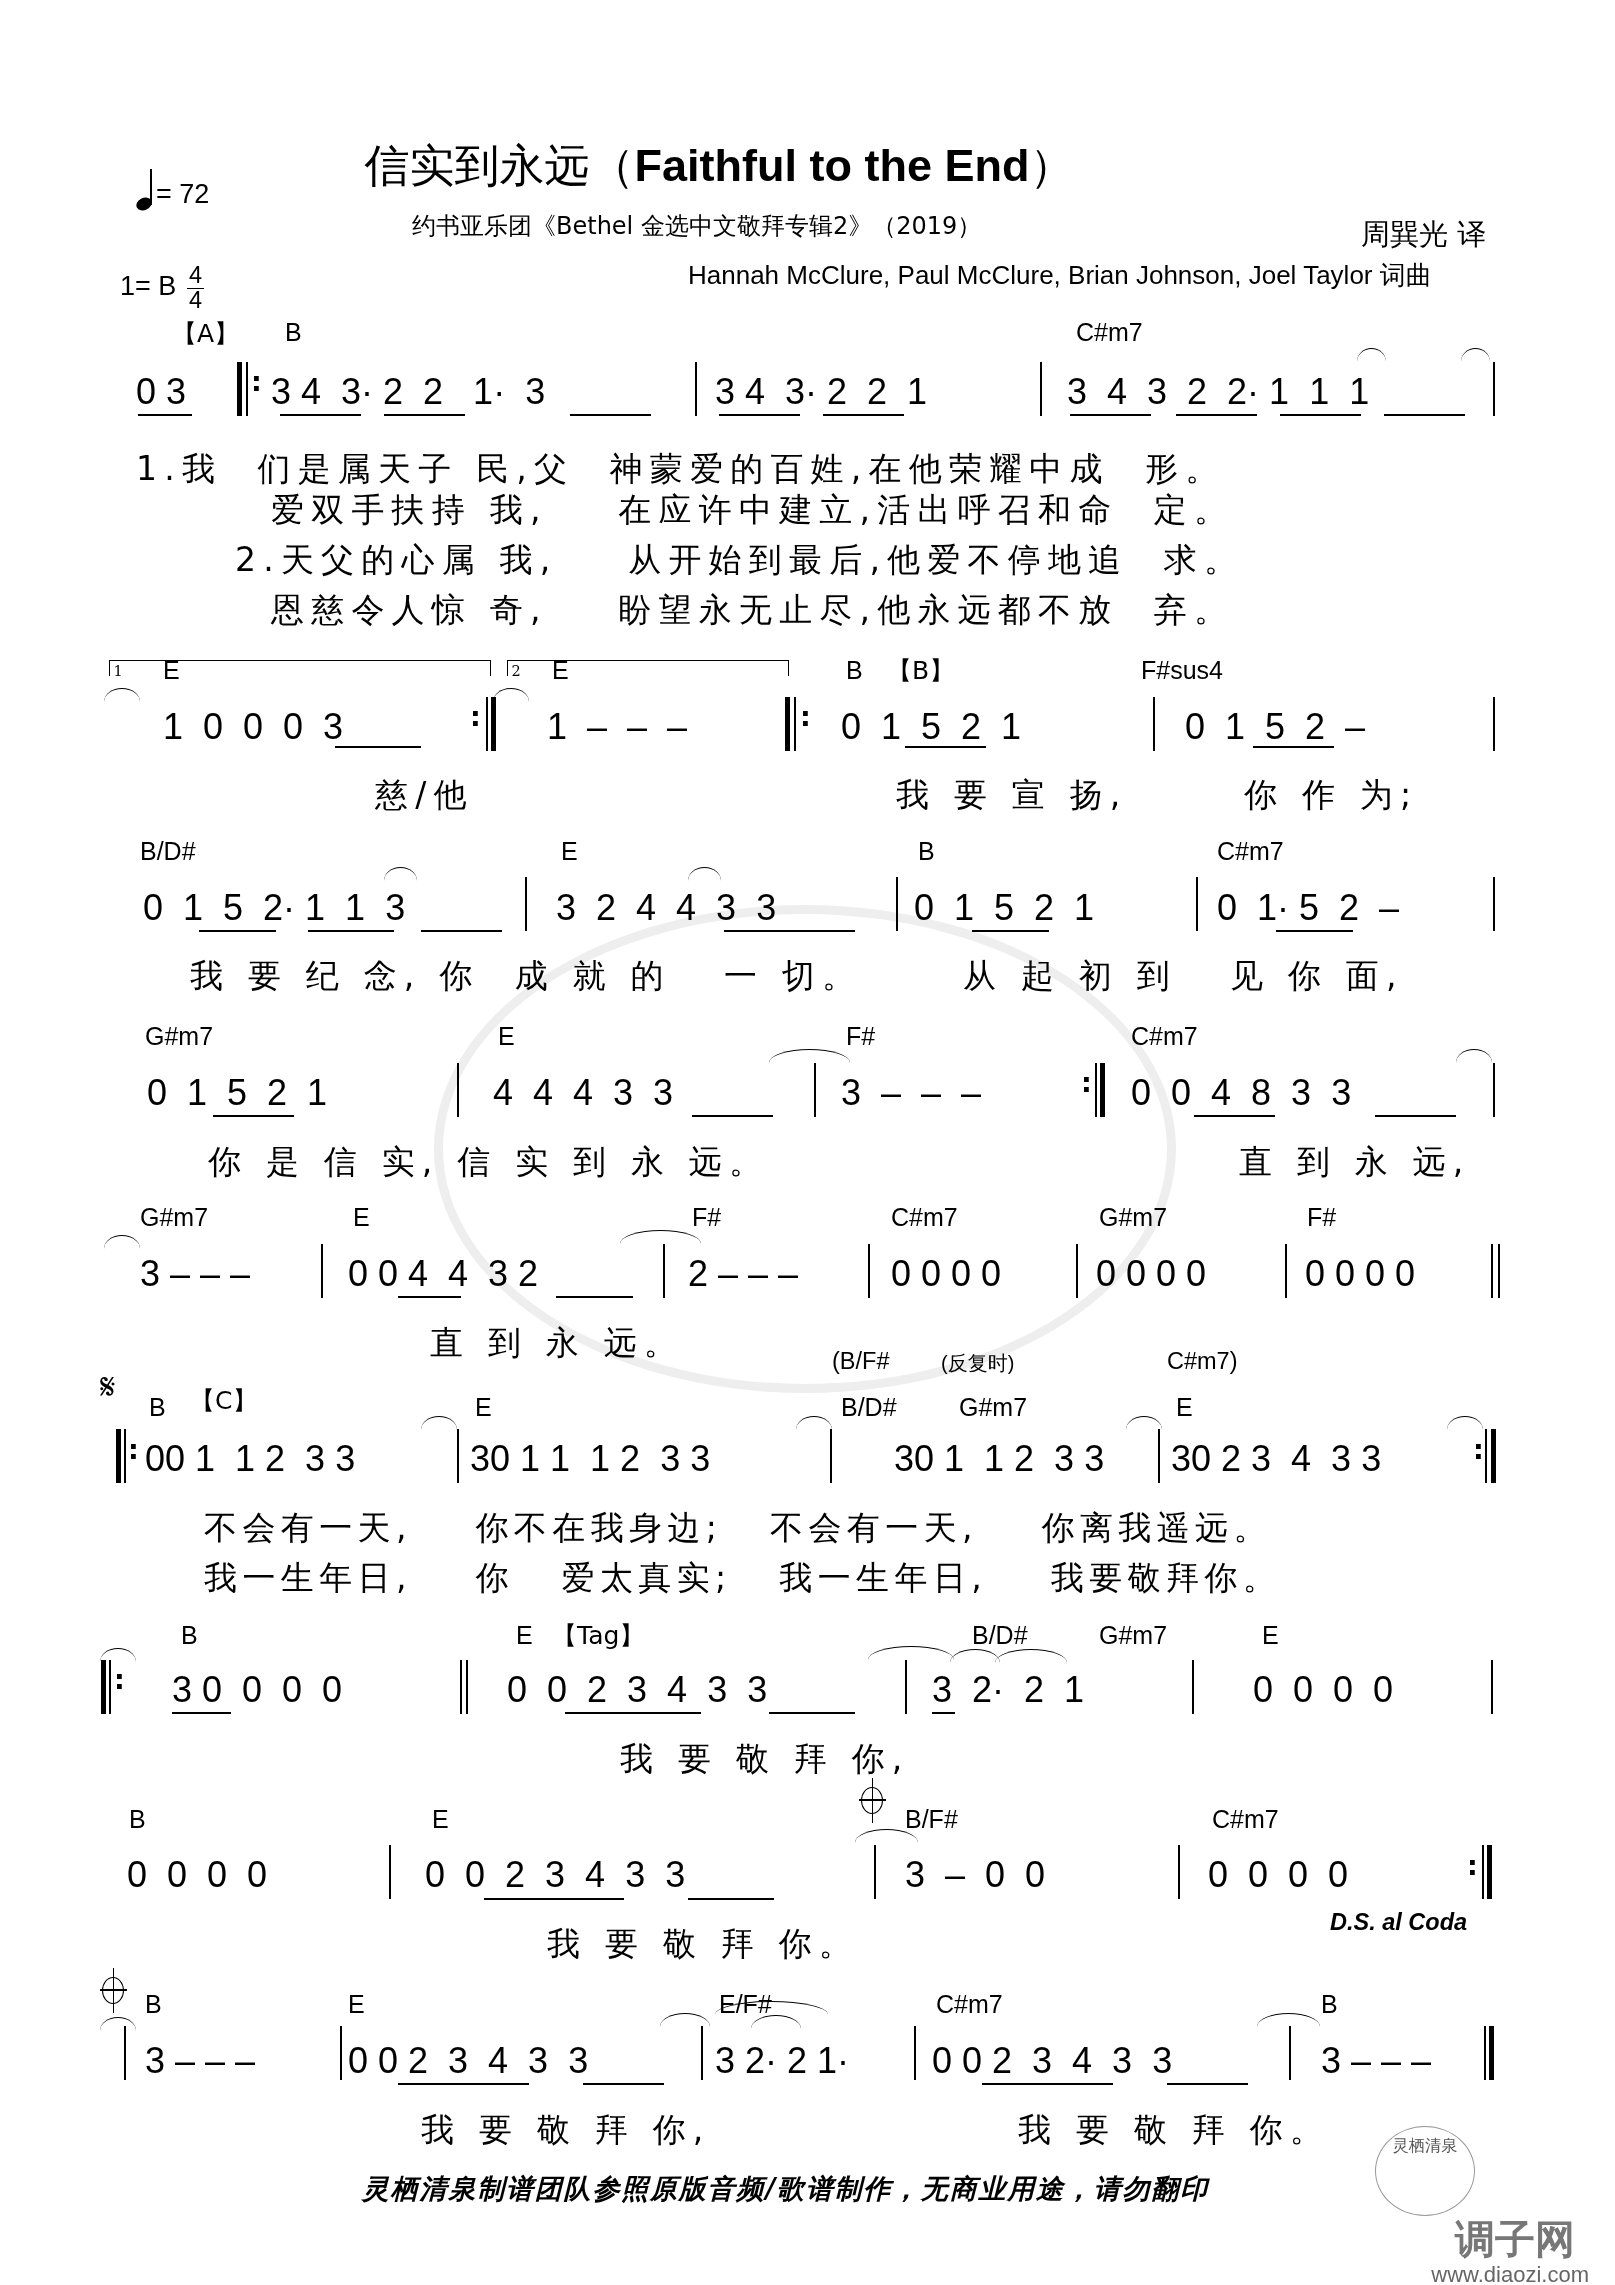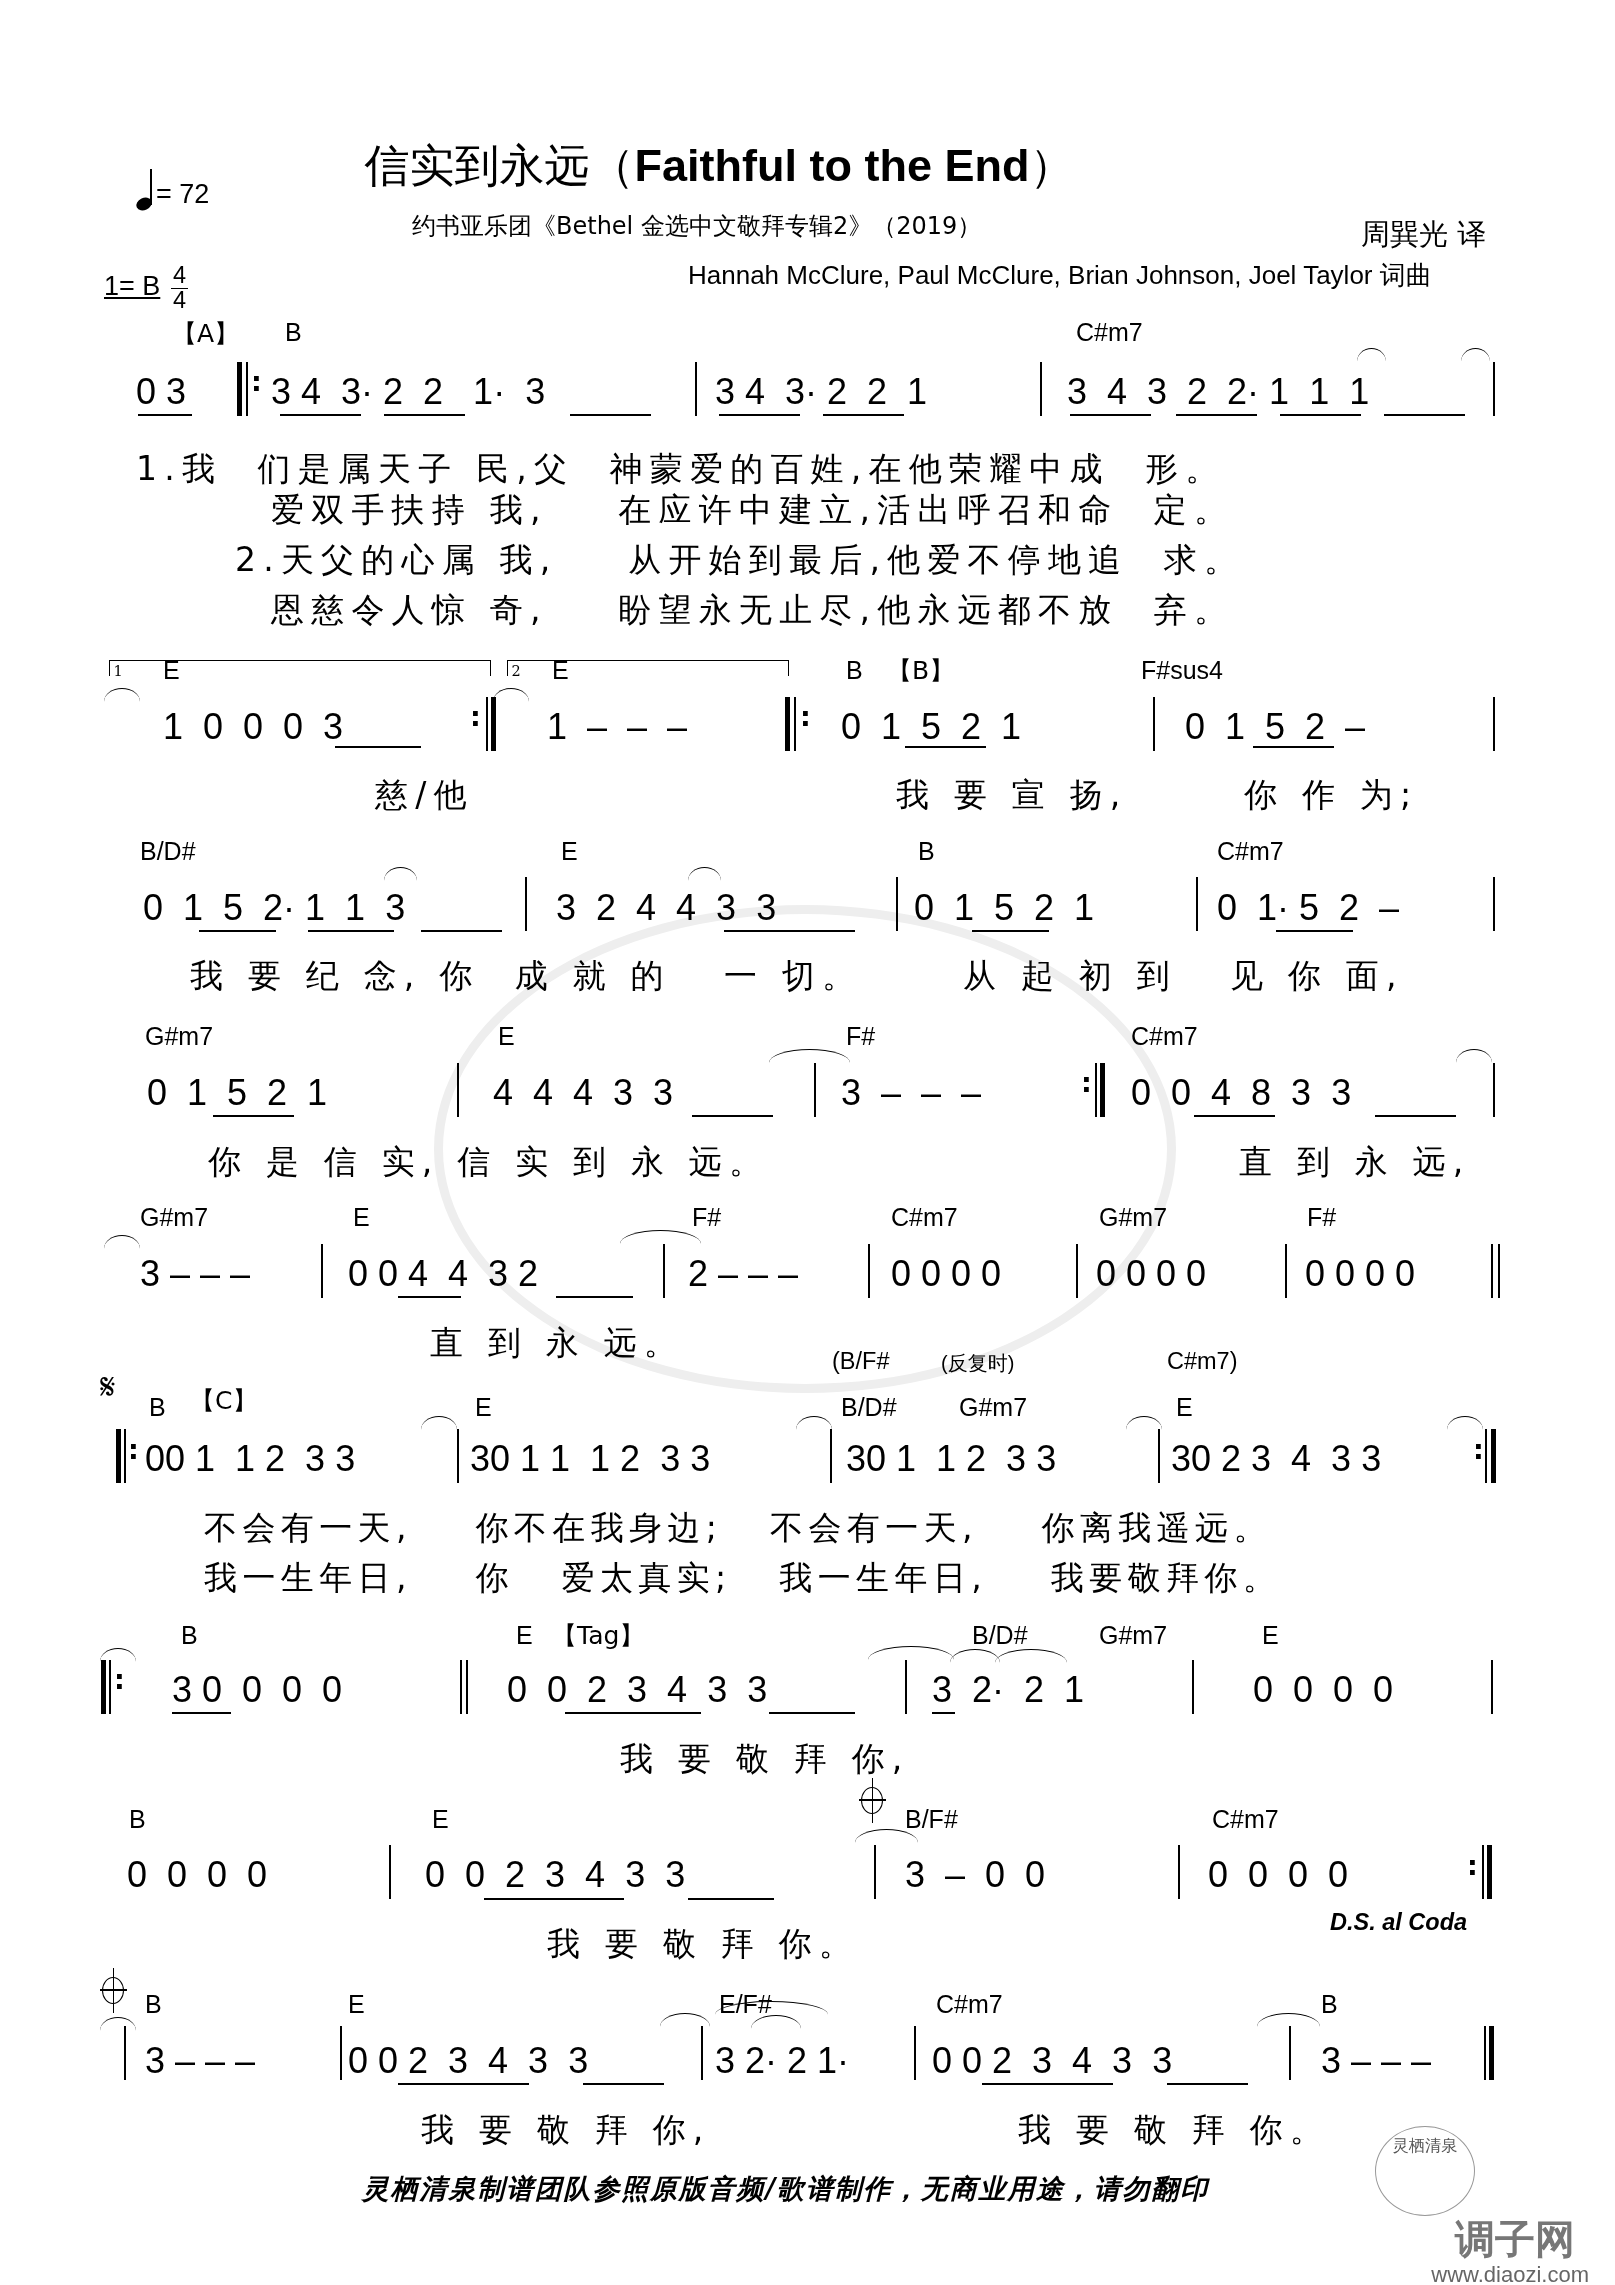--- a/index.html
+++ b/index.html
@@ -7,21 +7,21 @@
   .abs{position:absolute;}
   .title{left:0;width:1439px;top:136px;text-align:center;font-size:45px;font-family:"DejaVu Sans",sans-serif;}
   .title b{font-weight:bold;font-family:"Liberation Sans",sans-serif;}
   .subtitle{left:412px;top:210px;font-size:24px;}
   .translator{left:1361px;top:215px;font-size:29px;}
   .composers{left:688px;top:258px;font-size:26px;font-family:"Liberation Sans",sans-serif;}
   .tempo{left:136px;top:170px;font-size:27px;font-family:"Liberation Sans",sans-serif;}
   .tempo .note{display:inline-block;position:relative;width:20px;height:40px;vertical-align:bottom;}
   .tempo .note:before{content:"";position:absolute;left:0;bottom:0;width:16.3px;height:11.8px;background:#000;border-radius:50%;transform:rotate(-25deg);}
   .tempo .note:after{content:"";position:absolute;left:13.6px;bottom:5.4px;width:2.7px;height:36px;background:#000;}
-  .key{left:104px;top:264px;font-size:27px;font-family:"Liberation Sans",sans-serif;text-decoration:underline;}
+  .key{left:120px;top:264px;font-size:27px;font-family:"Liberation Sans",sans-serif;}
   .frac{display:inline-block;vertical-align:middle;text-align:center;line-height:23.5px;margin-left:11px;font-size:23.5px;}
   .frac span{display:block;}
   .frac .top{border-bottom:1.8px solid #000;padding:0 1.8px;}
 
   .chord{font-size:25px;font-family:"Liberation Sans",sans-serif;position:absolute;white-space:nowrap;}
   .mark{font-size:25px;position:absolute;white-space:nowrap;}
   .notes{position:absolute;font-size:36px;font-family:"Liberation Sans",sans-serif;white-space:pre;letter-spacing:0;}
   .lyric{position:absolute;font-size:33px;white-space:pre;letter-spacing:7.2px;}
   .bar{position:absolute;width:1.8px;background:#000;}
   .thick{position:absolute;width:5.4px;background:#000;}
@@ -197,21 +197,21 @@
 <div class="chord" style="left:841px;top:1393px;">B/D#</div>
 <div class="chord" style="left:959px;top:1393px;">G#m7</div>
 <div class="chord" style="left:1176px;top:1393px;">E</div>
 <div class="thick" style="left:116px;top:1429px;height:54px;"></div>
 <div class="bar" style="left:124px;top:1429px;height:54px;"></div>
 <div class="dots" style="left:128px;top:1434px;">:</div>
 <div class="notes" style="left:145px;top:1438px;">00 1  1 2  3 3</div>
 <div class="bar" style="left:457px;top:1429px;height:54px;"></div>
 <div class="notes" style="left:470px;top:1438px;">30 1 1  1 2  3 3</div>
 <div class="bar" style="left:830px;top:1429px;height:54px;"></div>
-<div class="notes" style="left:846px;top:1438px;text-align:right;">30 1  1 2  3 3</div>
+<div class="notes" style="left:894px;top:1438px;text-align:right;">30 1  1 2  3 3</div>
 <div class="bar" style="left:1158px;top:1429px;height:54px;"></div>
 <div class="notes" style="left:1171px;top:1438px;">30 2 3  4  3 3</div>
 <div class="dots" style="left:1473px;top:1434px;">:</div>
 <div class="bar" style="left:1485px;top:1429px;height:54px;"></div>
 <div class="thick" style="left:1491px;top:1429px;height:54px;"></div>
 <div class="slur" style="left:421px;top:1416px;width:36px;"></div>
 <div class="slur" style="left:796px;top:1416px;width:36px;"></div>
 <div class="slur" style="left:1126px;top:1416px;width:36px;"></div>
 <div class="slur" style="left:1447px;top:1416px;width:36px;"></div>
 <div class="lyric" style="left:204px;top:1506px;letter-spacing:5.4px;">不会有一天,    你不在我身边;   不会有一天,    你离我遥远。</div>

